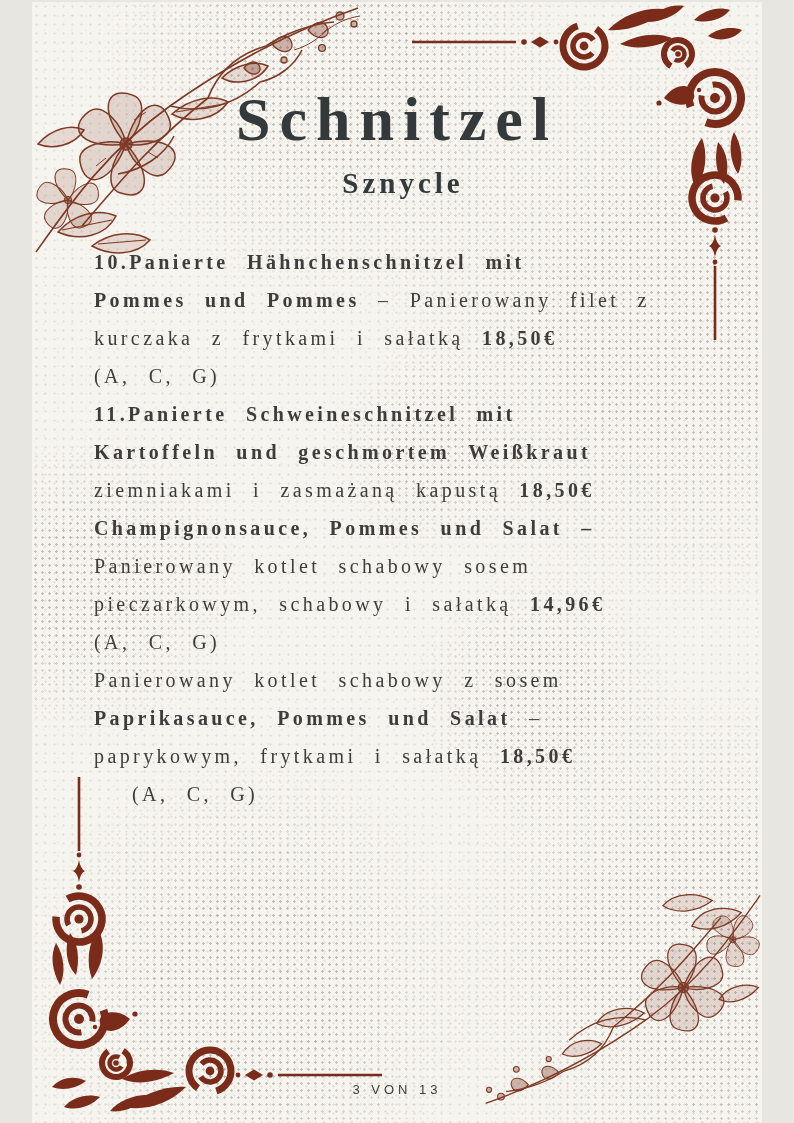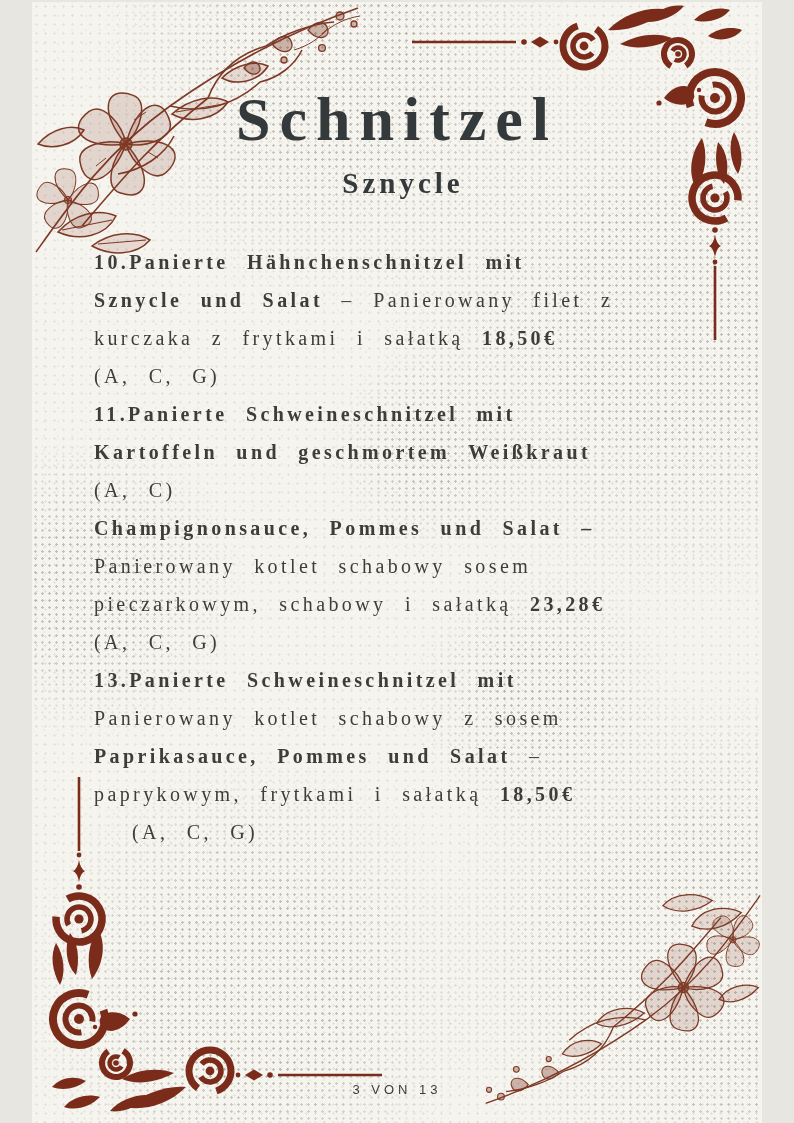--- a/index.html
+++ b/index.html
@@ -302,31 +302,30 @@
       <circle cx="303" cy="260" r="2.4" stroke="none"></circle>
       <path d="M303,264 V338" stroke-width="2.6" fill="none"></path>
     </g>
   </svg>
 
   <h1 class="title" style="margin:0;">Schnitzel</h1>
   <h2 class="subtitle" style="margin:0;">Sznycle</h2>
 
   <div class="menu">
       <div class="mline"><span class="seg bold">10.Panierte Hähnchenschnitzel mit</span></div>
-      <div class="mline"><span class="seg bold">Sznycle und Salat </span><span class="seg">– Panierowany filet z</span></div>
+      <div class="mline"><span class="seg bold">Pommes und Pommes </span><span class="seg">– Panierowany filet z</span></div>
       <div class="mline"><span class="seg">kurczaka z frytkami i sałatką </span><span class="seg bold">18,50€</span></div>
       <div class="mline"><span class="seg">(A, C, G)</span></div>
       <div class="mline"><span class="seg bold">11.Panierte Schweineschnitzel mit</span></div>
       <div class="mline"><span class="seg bold">Kartoffeln und geschmortem Weißkraut</span></div>
-      <div class="mline"><span class="seg">(A, C)</span></div>
+      <div class="mline"><span class="seg">ziemniakami i zasmażaną kapustą </span><span class="seg bold">18,50€</span></div>
       <div class="mline"><span class="seg bold">Champignonsauce, Pommes und Salat –</span></div>
       <div class="mline"><span class="seg">Panierowany kotlet schabowy sosem</span></div>
-      <div class="mline"><span class="seg">pieczarkowym, schabowy i sałatką </span><span class="seg bold">23,28€</span></div>
+      <div class="mline"><span class="seg">pieczarkowym, schabowy i sałatką </span><span class="seg bold">14,96€</span></div>
       <div class="mline"><span class="seg">(A, C, G)</span></div>
-      <div class="mline"><span class="seg bold">13.Panierte Schweineschnitzel mit</span></div>
       <div class="mline"><span class="seg">Panierowany kotlet schabowy z sosem</span></div>
       <div class="mline"><span class="seg bold">Paprikasauce, Pommes und Salat </span><span class="seg">–</span></div>
       <div class="mline"><span class="seg">paprykowym, frytkami i sałatką </span><span class="seg bold">18,50€</span></div>
       <div class="mline indent"><span class="seg">(A, C, G)</span></div>
     </div>
 
   <div class="footer">3 VON 13</div>
 
 </div>
 

